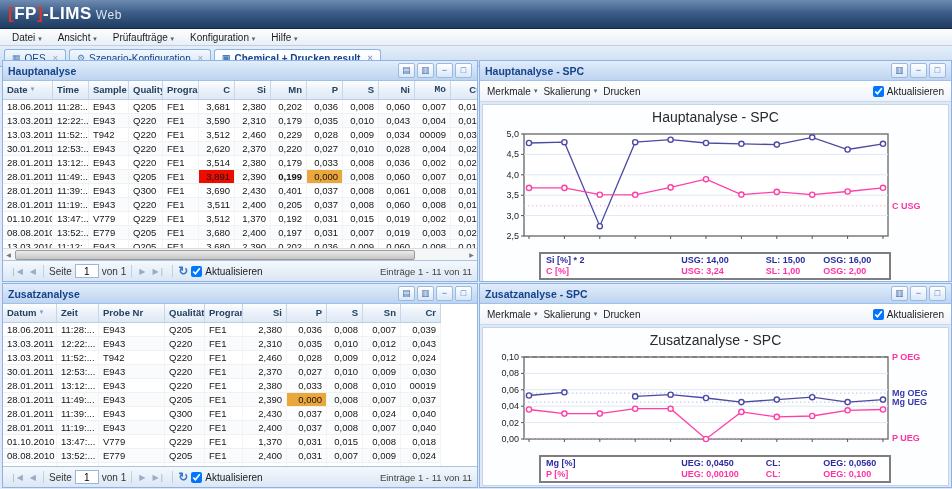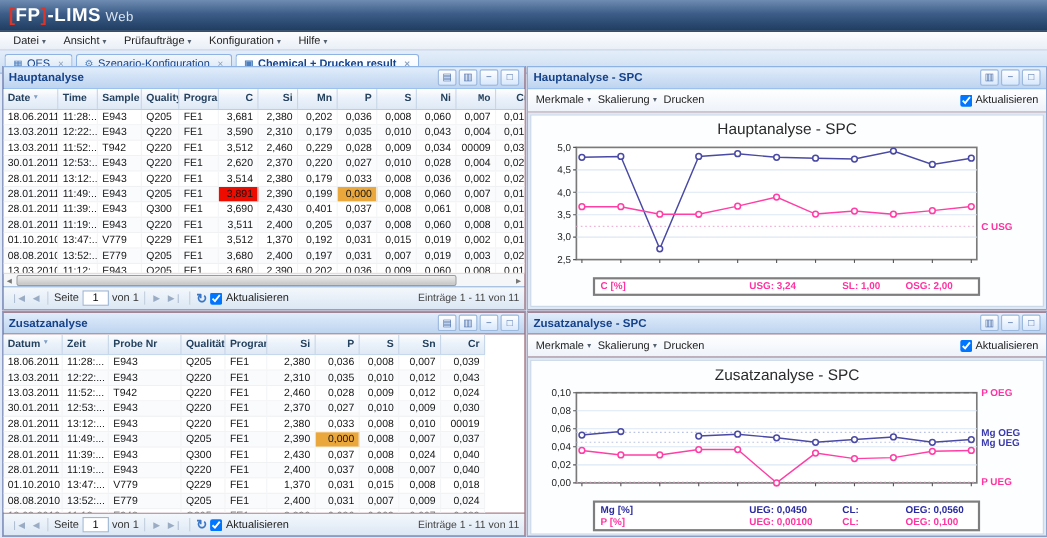--- a/index.html
+++ b/index.html
@@ -22,21 +22,21 @@
   
   .tabbar{height:18px;background:linear-gradient(#e4eefa,#cbddf1);border-bottom:1px solid #8db2e3;
     display:flex;align-items:flex-end;padding:2px 4px 0;gap:3px;}
   .tab{height:16px;display:flex;align-items:center;gap:4px;padding:0 7px;
     background:linear-gradient(#f2f7fc,#d7e5f4);border:1px solid #8db2e3;border-bottom:none;
     border-radius:3px 3px 0 0;font-size:10px;color:#15428b;white-space:nowrap;}
   .tab.active{background:linear-gradient(#ffffff,#f2f8ff);font-weight:bold;}
   .ticon{font-size:9px;color:#4d7fbe;}
   .tclose{color:#8aa0bd;font-size:9px;margin-left:3px;}
   
-  .panel{position:absolute;border:1px solid #8db2e3;background:#7f1d1d;display:flex;flex-direction:column;overflow:hidden;}
+  .panel{position:absolute;border:1px solid #8db2e3;background:#c2410c;display:flex;flex-direction:column;overflow:hidden;}
   #p-haupt{left:2px;top:60px;width:474px;height:220px;}
   #p-hspc{left:479px;top:60px;width:471px;height:220px;}
   #p-zusatz{left:2px;top:283px;width:474px;height:203px;}
   #p-zspc{left:479px;top:283px;width:471px;height:203px;}
   .ptitle{flex:0 0 19px;background:linear-gradient(#e1edfc,#bed4ef);border-bottom:1px solid #9cc1ee;
     display:flex;align-items:center;padding:0 5px;}
   .ptitle-text{font-weight:bold;color:#15428b;font-size:10.5px;}
   .picons{margin-left:auto;display:flex;gap:2px;}
   .picon{width:15px;height:13px;font-size:9px;line-height:13px;text-align:center;color:#4a6da8;
     background:linear-gradient(#ffffff,#d8e8fc);border:1px solid #9cb8dd;border-radius:2px;cursor:default;}
@@ -230,21 +230,21 @@
           <div class="cell num" style="flex-basis: 36px;">0,020</div>
         </div>
         <div class="row alt">
           <div class="cell" style="flex-basis: 50px;">28.01.2011</div>
           <div class="cell" style="flex-basis: 36px;">11:49:...</div>
           <div class="cell" style="flex-basis: 40px;">E943</div>
           <div class="cell" style="flex-basis: 34px;">Q205</div>
           <div class="cell" style="flex-basis: 36px;">FE1</div>
           <div class="cell num hl-red" style="flex-basis: 36px;">3,891</div>
           <div class="cell num" style="flex-basis: 36px;">2,390</div>
-          <div class="cell num" style="flex-basis: 36px;">0,199</div>
+          <div class="cell num" style="flex-basis: 36px; font-weight: bold;">0,199</div>
           <div class="cell num hl-orange" style="flex-basis: 36px;">0,000</div>
           <div class="cell num" style="flex-basis: 36px;">0,008</div>
           <div class="cell num" style="flex-basis: 36px;">0,060</div>
           <div class="cell num" style="flex-basis: 36px;">0,007</div>
           <div class="cell num" style="flex-basis: 36px;">0,018</div>
         </div>
         <div class="row">
           <div class="cell" style="flex-basis: 50px;">28.01.2011</div>
           <div class="cell" style="flex-basis: 36px;">11:39:...</div>
           <div class="cell" style="flex-basis: 40px;">E943</div>
@@ -427,20 +427,26 @@
           <circle cx="149.2" cy="66.8" r="2.6" fill="#ffffff" stroke="#ff3fa6" stroke-width="1.4"></circle>
           <circle cx="184.6" cy="59.4" r="2.6" fill="#ffffff" stroke="#ff3fa6" stroke-width="1.4"></circle>
           <circle cx="220.0" cy="51.2" r="2.6" fill="#ffffff" stroke="#ff3fa6" stroke-width="1.4"></circle>
           <circle cx="255.4" cy="66.6" r="2.6" fill="#ffffff" stroke="#ff3fa6" stroke-width="1.4"></circle>
           <circle cx="290.8" cy="63.9" r="2.6" fill="#ffffff" stroke="#ff3fa6" stroke-width="1.4"></circle>
           <circle cx="326.2" cy="66.7" r="2.6" fill="#ffffff" stroke="#ff3fa6" stroke-width="1.4"></circle>
           <circle cx="361.6" cy="63.5" r="2.6" fill="#ffffff" stroke="#ff3fa6" stroke-width="1.4"></circle>
           <circle cx="397.0" cy="59.8" r="2.6" fill="#ffffff" stroke="#ff3fa6" stroke-width="1.4"></circle>
         </svg>
       <div class="clegend" id="legend0">
+          <div class="lrow navy">
+            <span>Si [%] * 2</span>
+            <span>USG: 14,00</span>
+            <span>SL: 15,00</span>
+            <span>OSG: 16,00</span>
+          </div>
           <div class="lrow pink">
             <span>C [%]</span>
             <span>USG: 3,24</span>
             <span>SL: 1,00</span>
             <span>OSG: 2,00</span>
           </div>
         </div>
     </div>
   </div>
 </section>

